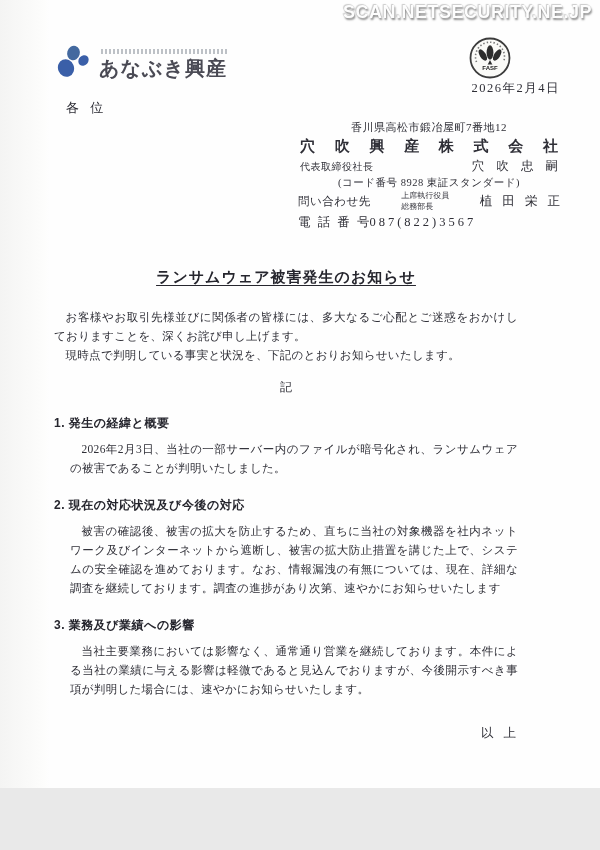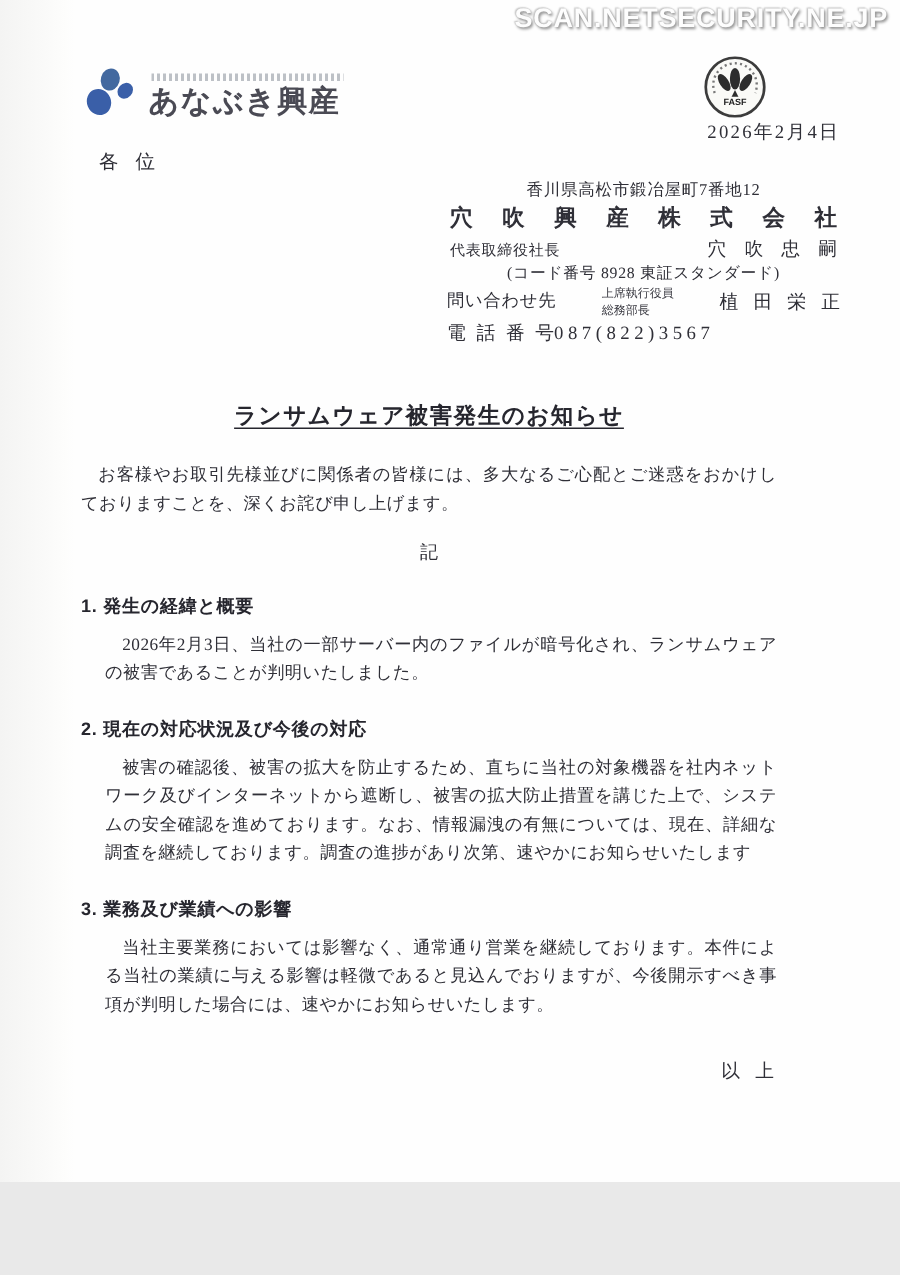--- a/index.html
+++ b/index.html
@@ -204,20 +204,21 @@
     <div class="cb-phone">
       <span class="cb-phone-label">電 話 番 号</span>
       <span class="cb-phone-number">087(822)3567</span>
     </div>
   </div>
 
   <div class="main">
     <div class="doc-title">ランサムウェア被害発生のお知らせ</div>
 
     <p class="para">お客様やお取引先様並びに関係者の皆様には、多大なるご心配とご迷惑をおかけしておりますことを、深くお詫び申し上げます。</p>
+    <p class="para">現時点で判明している事実と状況を、下記のとおりお知らせいたします。</p>
 
     <div class="kicker">記</div>
 
     <div class="section">
       <div class="section-heading">1. 発生の経緯と概要</div>
       <p class="para">2026年2月3日、当社の一部サーバー内のファイルが暗号化され、ランサムウェアの被害であることが判明いたしました。</p>
     </div>
 
     <div class="section">
       <div class="section-heading">2. 現在の対応状況及び今後の対応</div>

